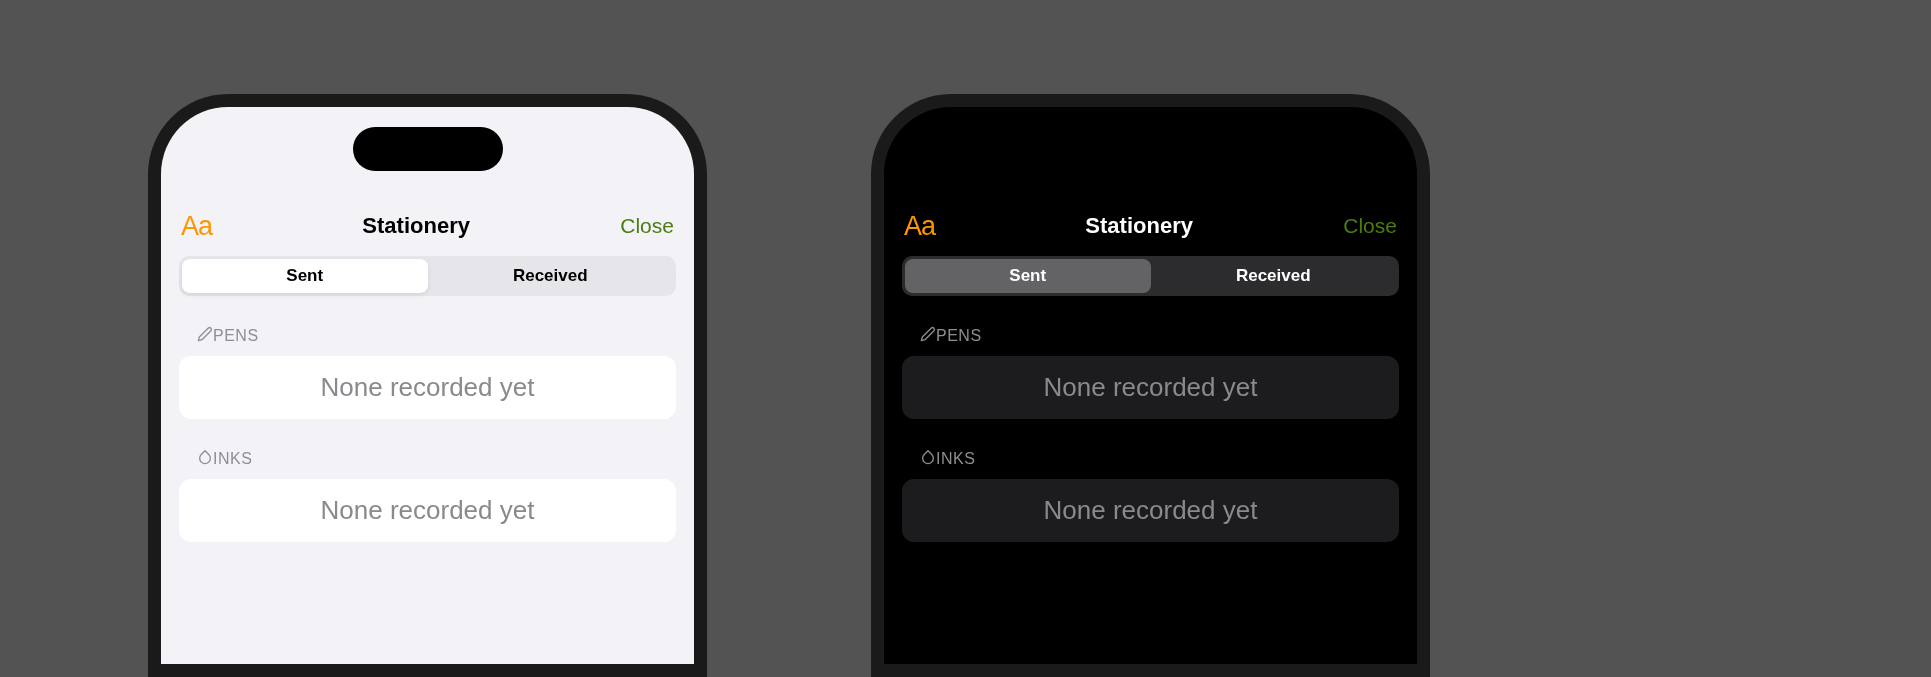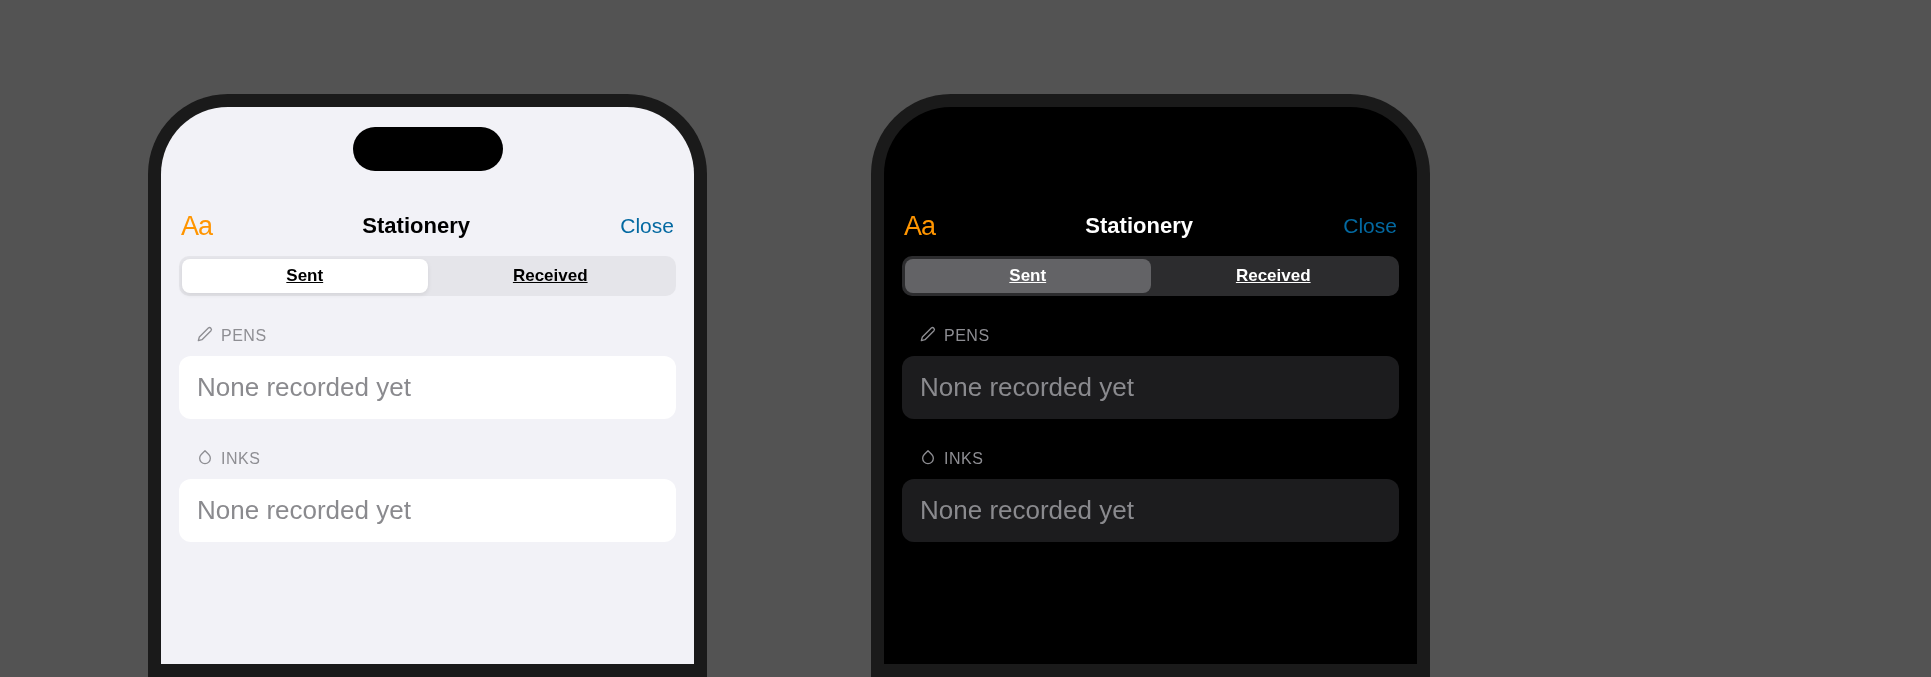--- a/index.html
+++ b/index.html
@@ -29,20 +29,21 @@
     .phone.light-shell { background: #1a1a1a; }
     .phone.dark-shell { background: #1a1a1a; }
 
     .screen {
       width: 100%;
       height: 100%;
       border-radius: 67px 67px 0 0;
       overflow: hidden;
       position: relative;
       padding-top: 95px;
+      text-align: center;
     }
     .screen.light {
       background: #f2f2f7;
       color: #000;
     }
     .screen.dark {
       background: #000;
       color: #fff;
     }
 
@@ -67,32 +68,31 @@
     }
     .aa {
       color: #ff9500;
       font-size: 27px;
       font-weight: 400;
       letter-spacing: -1px;
     }
     .title-light { color: #000; font-size: 22px; font-weight: 600; }
     .title-dark  { color: #fff; font-size: 22px; font-weight: 600; }
     .close {
-      color: #0369a1;
+      color: #4d7c0f;
       font-size: 21px;
       font-weight: 400;
     }
 
     .seg {
       margin: 6px 18px 0;
       display: flex;
       padding: 3px;
       border-radius: 10px;
       height: 40px;
-      text-decoration: underline;
     }
     .light .seg { background: #e5e5ea; }
     .dark  .seg { background: #2c2c2e; }
 
     .seg-item {
       flex: 1;
       border-radius: 8px;
       font-size: 17px;
       font-weight: 600;
       display: flex;
@@ -108,21 +108,21 @@
     .dark  .seg-item.sel { background: #636366; color: #fff; }
     .dark  .seg-item.un  { color: #fff; }
 
     .section {
       margin-top: 30px;
       padding: 0 18px;
     }
     .section-header {
       display: flex;
       align-items: center;
-      gap: 8px;
+      gap: 0;
       padding-left: 18px;
       margin-bottom: 10px;
       font-size: 16px;
       letter-spacing: 0.5px;
     }
     .light .section-header { color: #8e8e93; }
     .dark  .section-header { color: #8e8e93; }
 
     .section-header svg { width: 16px; height: 16px; }
     .light .section-header svg { stroke: #8e8e93; }

